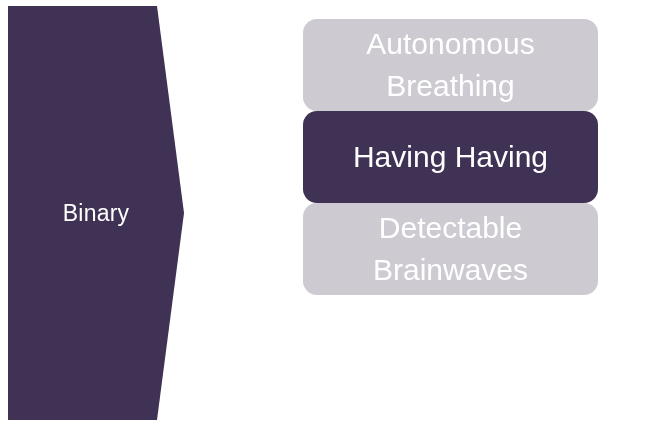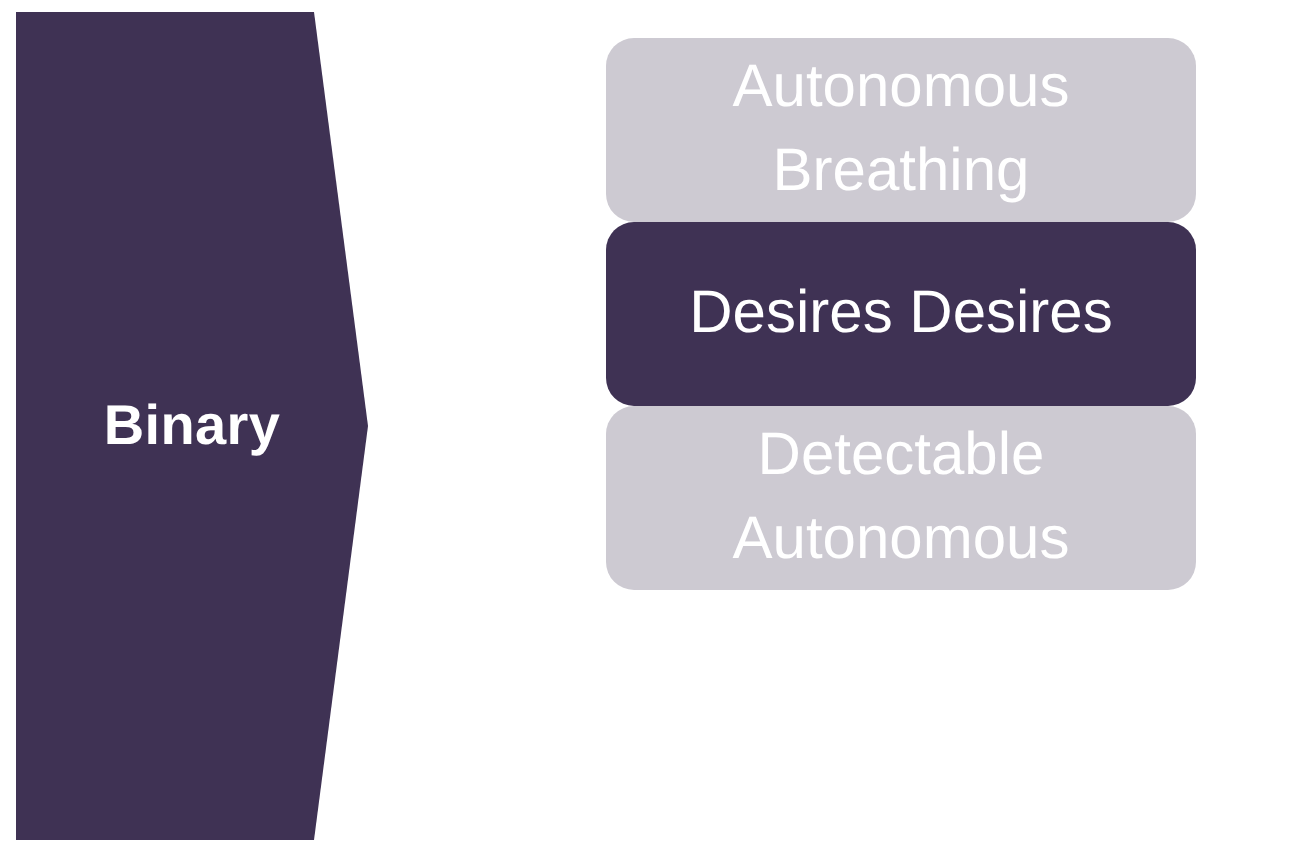--- a/index.html
+++ b/index.html
@@ -23,22 +23,22 @@
     width: 176px;
     height: 414px;
     background: var(--accent-dark, #3f3254);
     clip-path: polygon(0 0, 149px 0, 176px 207px, 149px 414px, 0 414px);
     display: flex;
     align-items: center;
     justify-content: center;
   }
   .arrow-label {
     color: var(--text-light, #ffffff);
-    font-size: 28px;
-    font-weight: bold;
+    font-size: 23px;
+    font-weight: normal;
     letter-spacing: 0.2px;
   }
   
   .boxes {
     position: absolute;
     left: 303px;
     top: 7px;
     width: 295px;
     display: flex;
     flex-direction: column;
@@ -70,20 +70,20 @@
 
   <div class="arrow-shape">
     <span class="arrow-label">Binary</span>
   </div>
 
   <div class="boxes">
     <div class="criteria-box">
       <span>Autonomous Breathing</span>
     </div>
     <div class="criteria-box highlight">
-      <span>Desires Desires</span>
+      <span>Having Having</span>
     </div>
     <div class="criteria-box">
-      <span>Detectable Autonomous</span>
+      <span>Detectable Brainwaves</span>
     </div>
   </div>
 
 </div>
 
 </body></html>

